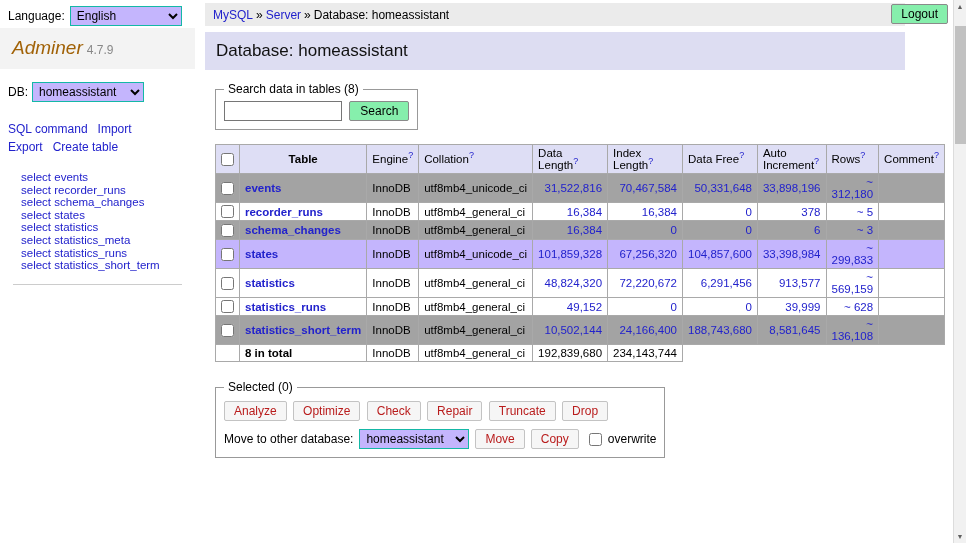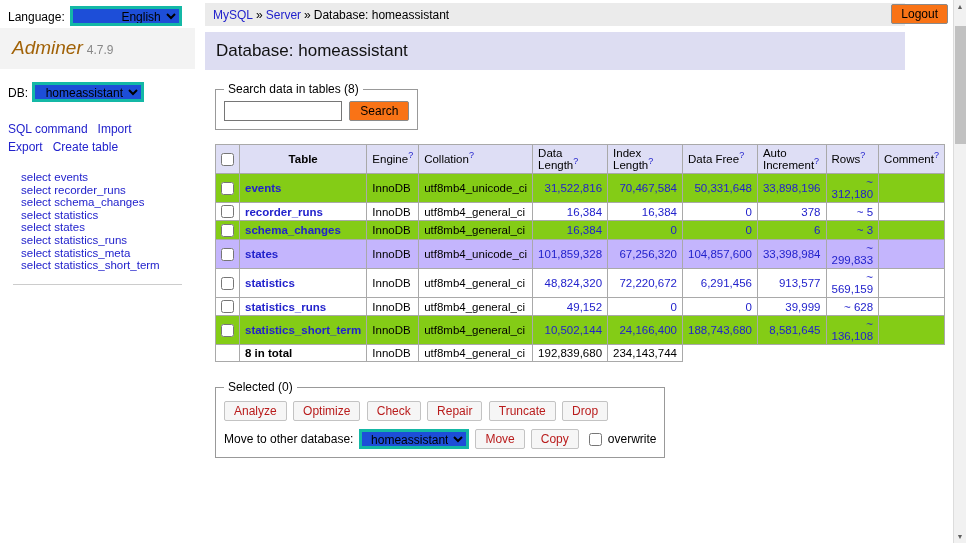--- a/index.html
+++ b/index.html
@@ -5,25 +5,25 @@
   * { box-sizing: border-box; }
   html,body { margin:0; padding:0; }
   body {
     width:966px; height:543px; overflow:hidden; position:relative;
     background:#fff; color:#000;
     font-family:"Liberation Sans","DejaVu Sans",sans-serif; font-size:12px;
   }
   a { color:#2222cc; text-decoration:none; cursor:pointer; }
   select {
     font-family:"Liberation Sans","DejaVu Sans",sans-serif; font-size:12px;
-    border:3px solid #14b8a6; background:#1d4ed8; height:20px; padding:0 2px;text-align:right;
+    border:1px solid #14b8a6; background:#c4b5fd; height:20px; padding:0 2px;
   }
   button {
     font-family:"Liberation Sans","DejaVu Sans",sans-serif; font-size:12px;
-    background:#f97316; border:1px solid #8a8a8a; border-radius:2px;
+    background:#86efac; border:1px solid #8a8a8a; border-radius:2px;
     padding:2px 9px; cursor:pointer; color:#000;
   }
   button:disabled { color:#b91c1c; border-color:#c3c3c3; background:#f6f6f6; cursor:default; }
   input[type="text"] {
     font-family:"Liberation Sans","DejaVu Sans",sans-serif; font-size:12px;
     border:1px solid #767676; height:20px; padding:1px 3px; width:118px;
   }
 
   
   .lang { position:absolute; top:6px; left:8px; }
@@ -64,21 +64,21 @@
   thead th.col-table { font-weight:bold; text-align:center; }
   sup { font-size:9px; line-height:0; }
   .check { width:20px; text-align:center; }
   .check input { margin:0; vertical-align:middle; }
   .col-table { width:118px; } .col-engine { width:50px; } .col-collation { width:104px; }
   .col-dl { width:66px; } .col-il { width:70px; } .col-df { width:60px; }
   .col-ai { width:76px; } .col-rows { width:54px; } .col-comment { width:52px; }
   tbody th.name { text-align:left; }
   tbody th.name a { font-weight:bold; }
   .num { text-align:right; }
-  tr.odd td, tr.odd th { background:#84cc16; }
+  tr.odd td, tr.odd th { background:#a3a3a3; }
   tr.checked td, tr.checked th { background:#c4b5fd; }
   tr.total th, tr.total td { background:#fff; }
   tr.total th { font-weight:bold; }
   td.noborder { border:none; background:#fff; }
 
   .selected-fieldset { margin-top:18px; }
   .btn-row { margin:2px 0 8px; }
   .btn-row button { margin-right:3px; }
   .move-row { display:flex; align-items:center; gap:6px; }
   .move-row select { width:110px; }
@@ -108,24 +108,24 @@
     <label>DB:</label><select><option>homeassistant</option></select>
   </div>
   <p class="menu-links">
     <a>SQL command</a><a>Import</a><br>
     <a>Export</a><a>Create table</a>
   </p>
   <ul class="tables-list">
     <li><a>select events</a></li>
     <li><a>select recorder_runs</a></li>
     <li><a>select schema_changes</a></li>
+    <li><a>select states</a></li>
     <li><a>select statistics</a></li>
-    <li><a>select states</a></li>
+    <li><a>select statistics_meta</a></li>
     <li><a>select statistics_runs</a></li>
-    <li><a>select statistics_meta</a></li>
     <li><a>select statistics_short_term</a></li>
   </ul>
 </div>
 
 <div id="content">
 
   <div class="breadcrumb">
     <a>MySQL</a><span class="sep">»</span><a>Server</a><span class="sep">»</span><span>Database: homeassistant</span>
   </div>
 

